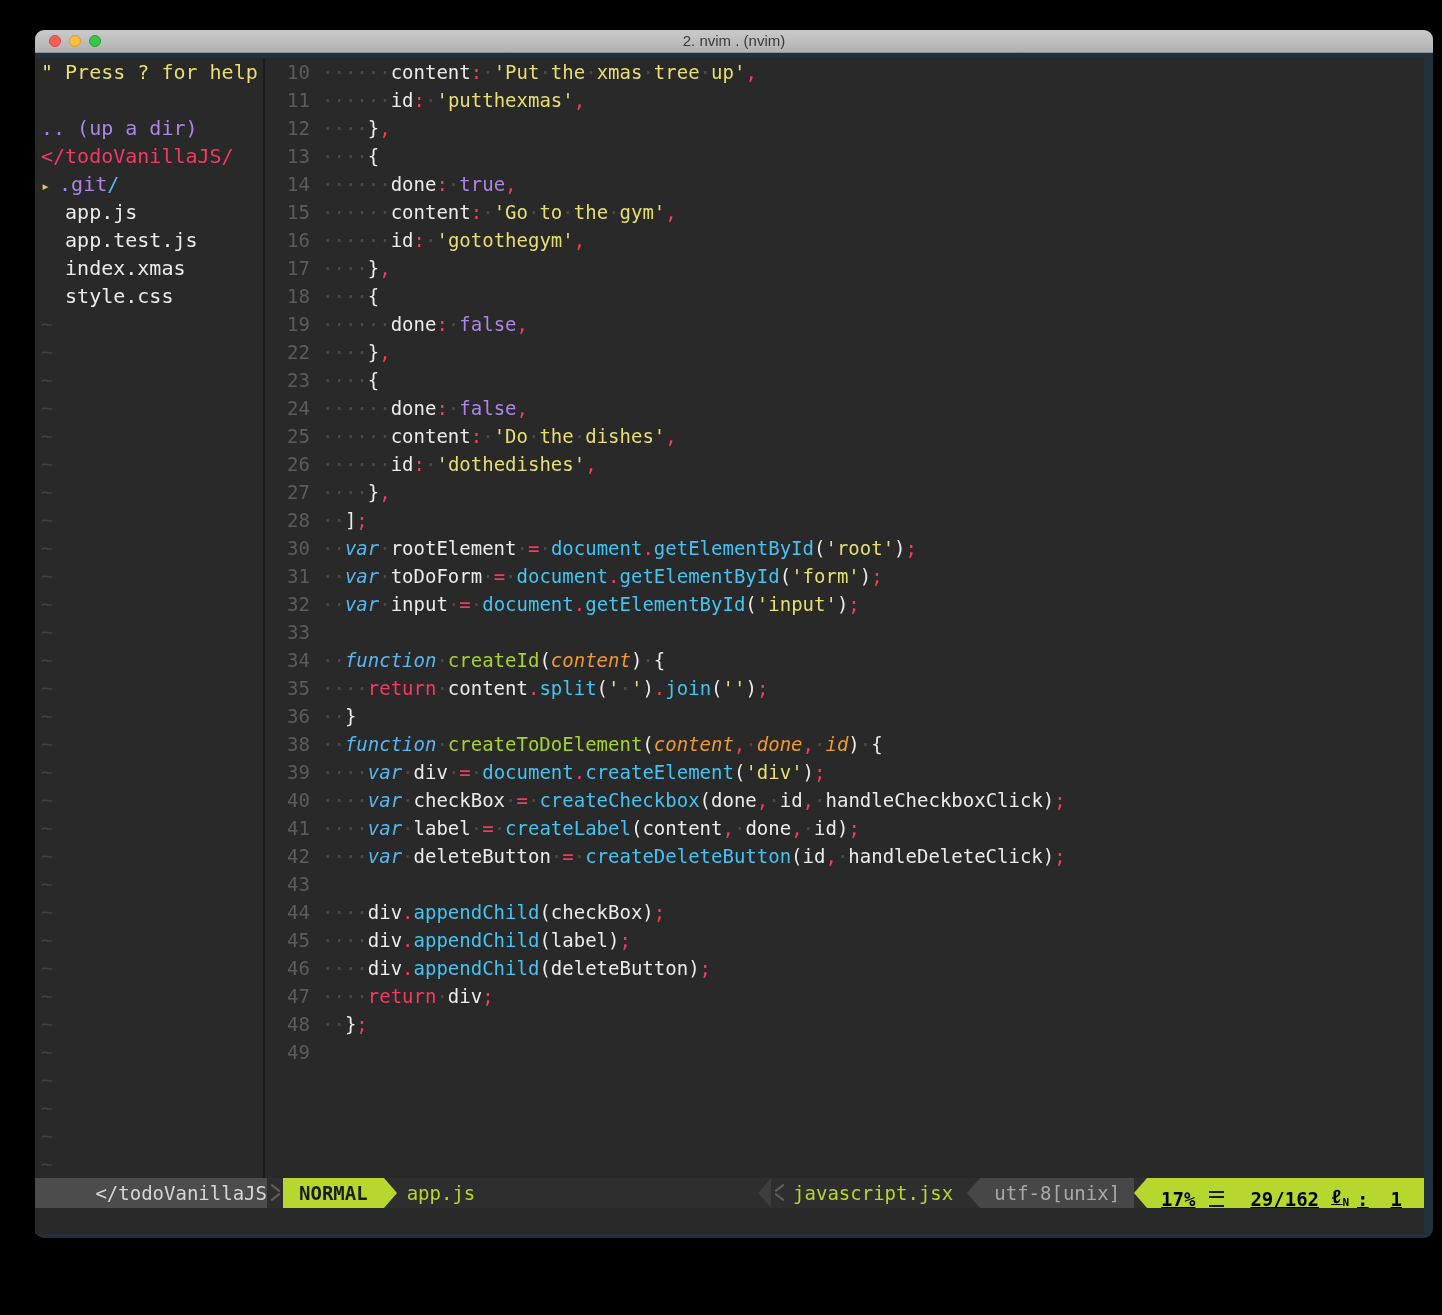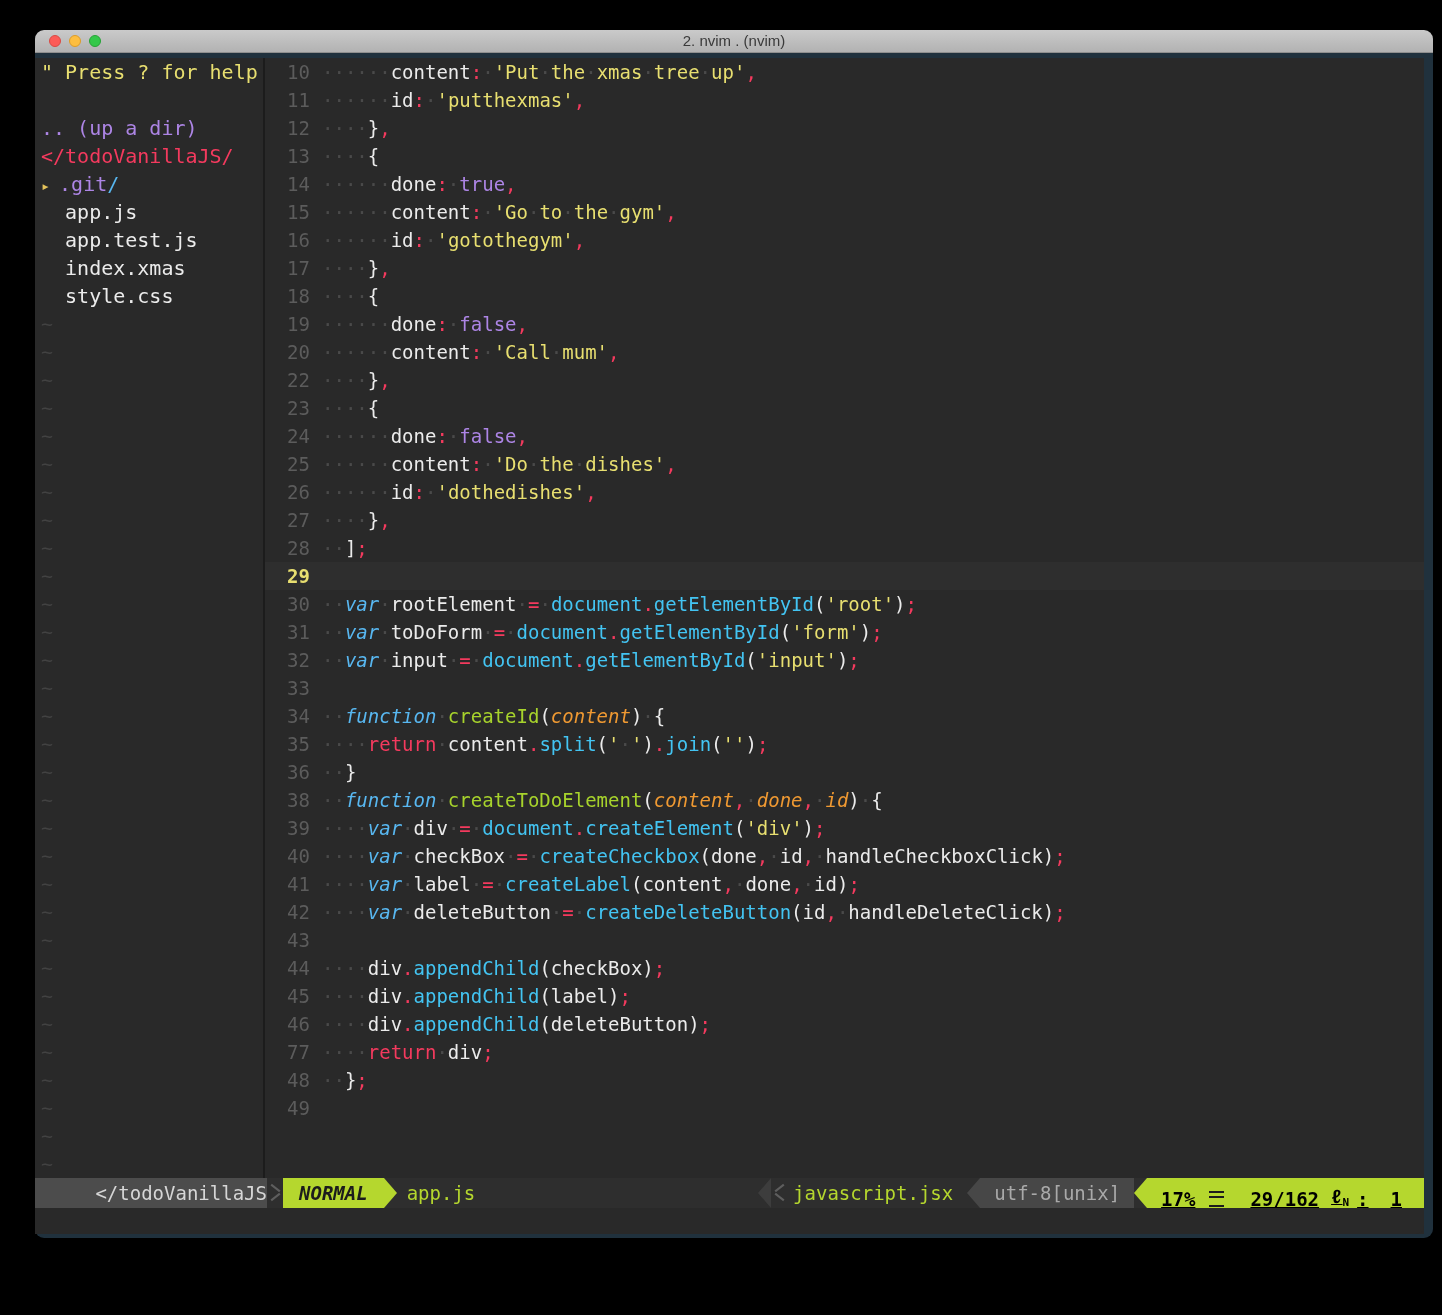--- a/index.html
+++ b/index.html
@@ -40,21 +40,21 @@
   .c-pun{color:var(--pink);}
   .c-kw{color:var(--blue);font-style:italic;}
   .c-fn{color:var(--cyan);}
   .c-def{color:var(--green);}
   .c-par{color:var(--orange);font-style:italic;}
   .c-bool{color:var(--purple);}
   .c-ws{color:var(--ws);}
   
   .statusbar{display:flex;height:30px;background:var(--sbbg);font-size:19px;line-height:30px;align-items:stretch;text-align:right;}
   .nt-seg{width:232px;box-sizing:border-box;background:var(--graysg);color:#d6d6d6;padding-left:7px;flex:none;white-space:pre;}
-  .mode-seg{background:var(--lime);color:#1c1c1c;font-weight:bold;padding:0 16px;flex:none;font-style:italic;}
+  .mode-seg{background:var(--lime);color:#1c1c1c;font-weight:bold;padding:0 16px;flex:none;}
   .tri{width:0;height:0;flex:none;}
   .tri-r-lime{border-top:15px solid transparent;border-bottom:15px solid transparent;border-left:13px solid var(--lime);}
   .tri-l-dark{border-top:15px solid transparent;border-bottom:15px solid transparent;border-right:13px solid #3d3d3d;}
   .tri-l-gray{border-top:15px solid transparent;border-bottom:15px solid transparent;border-right:13px solid var(--utfsg);}
   .tri-l-lime{border-top:15px solid transparent;border-bottom:15px solid transparent;border-right:13px solid var(--lime);}
   .chev{position:relative;width:16px;flex:none;}
   .chev i{position:absolute;left:3px;width:11px;height:2px;background:#5e5e5e;}
   .chev i:first-child{top:9px;}
   .chev i:last-child{top:18px;}
   .chev-r i:first-child{transform:rotate(38deg);}
@@ -138,46 +138,44 @@
             <div class="line"><span class="gutter">10</span><span class="code"><span class="c-ws">······</span><span class="c-fg">content</span><span class="c-pun">:</span><span class="c-ws">·</span><span class="c-str">'Put</span><span class="c-ws">·</span><span class="c-str">the</span><span class="c-ws">·</span><span class="c-str">xmas</span><span class="c-ws">·</span><span class="c-str">tree</span><span class="c-ws">·</span><span class="c-str">up'</span><span class="c-pun">,</span></span></div>
             <div class="line"><span class="gutter">11</span><span class="code"><span class="c-ws">······</span><span class="c-fg">id</span><span class="c-pun">:</span><span class="c-ws">·</span><span class="c-str">'putthexmas'</span><span class="c-pun">,</span></span></div>
             <div class="line"><span class="gutter">12</span><span class="code"><span class="c-ws">····</span><span class="c-fg">}</span><span class="c-pun">,</span></span></div>
             <div class="line"><span class="gutter">13</span><span class="code"><span class="c-ws">····</span><span class="c-fg">{</span></span></div>
             <div class="line"><span class="gutter">14</span><span class="code"><span class="c-ws">······</span><span class="c-fg">done</span><span class="c-pun">:</span><span class="c-ws">·</span><span class="c-bool">true</span><span class="c-pun">,</span></span></div>
             <div class="line"><span class="gutter">15</span><span class="code"><span class="c-ws">······</span><span class="c-fg">content</span><span class="c-pun">:</span><span class="c-ws">·</span><span class="c-str">'Go</span><span class="c-ws">·</span><span class="c-str">to</span><span class="c-ws">·</span><span class="c-str">the</span><span class="c-ws">·</span><span class="c-str">gym'</span><span class="c-pun">,</span></span></div>
             <div class="line"><span class="gutter">16</span><span class="code"><span class="c-ws">······</span><span class="c-fg">id</span><span class="c-pun">:</span><span class="c-ws">·</span><span class="c-str">'gotothegym'</span><span class="c-pun">,</span></span></div>
             <div class="line"><span class="gutter">17</span><span class="code"><span class="c-ws">····</span><span class="c-fg">}</span><span class="c-pun">,</span></span></div>
             <div class="line"><span class="gutter">18</span><span class="code"><span class="c-ws">····</span><span class="c-fg">{</span></span></div>
             <div class="line"><span class="gutter">19</span><span class="code"><span class="c-ws">······</span><span class="c-fg">done</span><span class="c-pun">:</span><span class="c-ws">·</span><span class="c-bool">false</span><span class="c-pun">,</span></span></div>
-            <div class="line"><span class="gutter">20</span><span class="code"><span class="c-ws">······</span><span class="c-fg">content</span><span class="c-pun">:</span><span class="c-ws">·</span><span class="c-str">'Call</span><span class="c-ws">·</span><span class="c-str">mum'</span><span class="c-pun">,</span></span></div>
             <div class="line"><span class="gutter">22</span><span class="code"><span class="c-ws">····</span><span class="c-fg">}</span><span class="c-pun">,</span></span></div>
             <div class="line"><span class="gutter">23</span><span class="code"><span class="c-ws">····</span><span class="c-fg">{</span></span></div>
             <div class="line"><span class="gutter">24</span><span class="code"><span class="c-ws">······</span><span class="c-fg">done</span><span class="c-pun">:</span><span class="c-ws">·</span><span class="c-bool">false</span><span class="c-pun">,</span></span></div>
             <div class="line"><span class="gutter">25</span><span class="code"><span class="c-ws">······</span><span class="c-fg">content</span><span class="c-pun">:</span><span class="c-ws">·</span><span class="c-str">'Do</span><span class="c-ws">·</span><span class="c-str">the</span><span class="c-ws">·</span><span class="c-str">dishes'</span><span class="c-pun">,</span></span></div>
             <div class="line"><span class="gutter">26</span><span class="code"><span class="c-ws">······</span><span class="c-fg">id</span><span class="c-pun">:</span><span class="c-ws">·</span><span class="c-str">'dothedishes'</span><span class="c-pun">,</span></span></div>
             <div class="line"><span class="gutter">27</span><span class="code"><span class="c-ws">····</span><span class="c-fg">}</span><span class="c-pun">,</span></span></div>
             <div class="line"><span class="gutter">28</span><span class="code"><span class="c-ws">··</span><span class="c-fg">]</span><span class="c-pun">;</span></span></div>
-            <div class="line cur"><span class="gutter">29</span><span class="code"></span></div>
             <div class="line"><span class="gutter">30</span><span class="code"><span class="c-ws">··</span><span class="c-kw">var</span><span class="c-ws">·</span><span class="c-fg">rootElement</span><span class="c-ws">·</span><span class="c-pun">=</span><span class="c-ws">·</span><span class="c-fn">document</span><span class="c-pun">.</span><span class="c-fn">getElementById</span><span class="c-fg">(</span><span class="c-str">'root'</span><span class="c-fg">)</span><span class="c-pun">;</span></span></div>
             <div class="line"><span class="gutter">31</span><span class="code"><span class="c-ws">··</span><span class="c-kw">var</span><span class="c-ws">·</span><span class="c-fg">toDoForm</span><span class="c-ws">·</span><span class="c-pun">=</span><span class="c-ws">·</span><span class="c-fn">document</span><span class="c-pun">.</span><span class="c-fn">getElementById</span><span class="c-fg">(</span><span class="c-str">'form'</span><span class="c-fg">)</span><span class="c-pun">;</span></span></div>
             <div class="line"><span class="gutter">32</span><span class="code"><span class="c-ws">··</span><span class="c-kw">var</span><span class="c-ws">·</span><span class="c-fg">input</span><span class="c-ws">·</span><span class="c-pun">=</span><span class="c-ws">·</span><span class="c-fn">document</span><span class="c-pun">.</span><span class="c-fn">getElementById</span><span class="c-fg">(</span><span class="c-str">'input'</span><span class="c-fg">)</span><span class="c-pun">;</span></span></div>
             <div class="line"><span class="gutter">33</span><span class="code"></span></div>
             <div class="line"><span class="gutter">34</span><span class="code"><span class="c-ws">··</span><span class="c-kw">function</span><span class="c-ws">·</span><span class="c-def">createId</span><span class="c-fg">(</span><span class="c-par">content</span><span class="c-fg">)</span><span class="c-ws">·</span><span class="c-fg">{</span></span></div>
             <div class="line"><span class="gutter">35</span><span class="code"><span class="c-ws">····</span><span class="c-pun">return</span><span class="c-ws">·</span><span class="c-fg">content</span><span class="c-pun">.</span><span class="c-fn">split</span><span class="c-fg">(</span><span class="c-str">'</span><span class="c-ws">·</span><span class="c-str">'</span><span class="c-fg">)</span><span class="c-pun">.</span><span class="c-fn">join</span><span class="c-fg">(</span><span class="c-str">''</span><span class="c-fg">)</span><span class="c-pun">;</span></span></div>
             <div class="line"><span class="gutter">36</span><span class="code"><span class="c-ws">··</span><span class="c-fg">}</span></span></div>
             <div class="line"><span class="gutter">38</span><span class="code"><span class="c-ws">··</span><span class="c-kw">function</span><span class="c-ws">·</span><span class="c-def">createToDoElement</span><span class="c-fg">(</span><span class="c-par">content</span><span class="c-pun">,</span><span class="c-ws">·</span><span class="c-par">done</span><span class="c-pun">,</span><span class="c-ws">·</span><span class="c-par">id</span><span class="c-fg">)</span><span class="c-ws">·</span><span class="c-fg">{</span></span></div>
             <div class="line"><span class="gutter">39</span><span class="code"><span class="c-ws">····</span><span class="c-kw">var</span><span class="c-ws">·</span><span class="c-fg">div</span><span class="c-ws">·</span><span class="c-pun">=</span><span class="c-ws">·</span><span class="c-fn">document</span><span class="c-pun">.</span><span class="c-fn">createElement</span><span class="c-fg">(</span><span class="c-str">'div'</span><span class="c-fg">)</span><span class="c-pun">;</span></span></div>
             <div class="line"><span class="gutter">40</span><span class="code"><span class="c-ws">····</span><span class="c-kw">var</span><span class="c-ws">·</span><span class="c-fg">checkBox</span><span class="c-ws">·</span><span class="c-pun">=</span><span class="c-ws">·</span><span class="c-fn">createCheckbox</span><span class="c-fg">(</span><span class="c-fg">done</span><span class="c-pun">,</span><span class="c-ws">·</span><span class="c-fg">id</span><span class="c-pun">,</span><span class="c-ws">·</span><span class="c-fg">handleCheckboxClick</span><span class="c-fg">)</span><span class="c-pun">;</span></span></div>
             <div class="line"><span class="gutter">41</span><span class="code"><span class="c-ws">····</span><span class="c-kw">var</span><span class="c-ws">·</span><span class="c-fg">label</span><span class="c-ws">·</span><span class="c-pun">=</span><span class="c-ws">·</span><span class="c-fn">createLabel</span><span class="c-fg">(</span><span class="c-fg">content</span><span class="c-pun">,</span><span class="c-ws">·</span><span class="c-fg">done</span><span class="c-pun">,</span><span class="c-ws">·</span><span class="c-fg">id</span><span class="c-fg">)</span><span class="c-pun">;</span></span></div>
             <div class="line"><span class="gutter">42</span><span class="code"><span class="c-ws">····</span><span class="c-kw">var</span><span class="c-ws">·</span><span class="c-fg">deleteButton</span><span class="c-ws">·</span><span class="c-pun">=</span><span class="c-ws">·</span><span class="c-fn">createDeleteButton</span><span class="c-fg">(</span><span class="c-fg">id</span><span class="c-pun">,</span><span class="c-ws">·</span><span class="c-fg">handleDeleteClick</span><span class="c-fg">)</span><span class="c-pun">;</span></span></div>
             <div class="line"><span class="gutter">43</span><span class="code"></span></div>
             <div class="line"><span class="gutter">44</span><span class="code"><span class="c-ws">····</span><span class="c-fg">div</span><span class="c-pun">.</span><span class="c-fn">appendChild</span><span class="c-fg">(</span><span class="c-fg">checkBox</span><span class="c-fg">)</span><span class="c-pun">;</span></span></div>
             <div class="line"><span class="gutter">45</span><span class="code"><span class="c-ws">····</span><span class="c-fg">div</span><span class="c-pun">.</span><span class="c-fn">appendChild</span><span class="c-fg">(</span><span class="c-fg">label</span><span class="c-fg">)</span><span class="c-pun">;</span></span></div>
             <div class="line"><span class="gutter">46</span><span class="code"><span class="c-ws">····</span><span class="c-fg">div</span><span class="c-pun">.</span><span class="c-fn">appendChild</span><span class="c-fg">(</span><span class="c-fg">deleteButton</span><span class="c-fg">)</span><span class="c-pun">;</span></span></div>
-            <div class="line"><span class="gutter">77</span><span class="code"><span class="c-ws">····</span><span class="c-pun">return</span><span class="c-ws">·</span><span class="c-fg">div</span><span class="c-pun">;</span></span></div>
+            <div class="line"><span class="gutter">47</span><span class="code"><span class="c-ws">····</span><span class="c-pun">return</span><span class="c-ws">·</span><span class="c-fg">div</span><span class="c-pun">;</span></span></div>
             <div class="line"><span class="gutter">48</span><span class="code"><span class="c-ws">··</span><span class="c-fg">}</span><span class="c-pun">;</span></span></div>
             <div class="line"><span class="gutter">49</span><span class="code"></span></div>
           </div>
       </div>
       <div class="statusbar">
         <div class="nt-seg">&lt;/todoVanillaJS</div>
         <div class="chev chev-r">
             <i></i>
             <i></i>
           </div>

